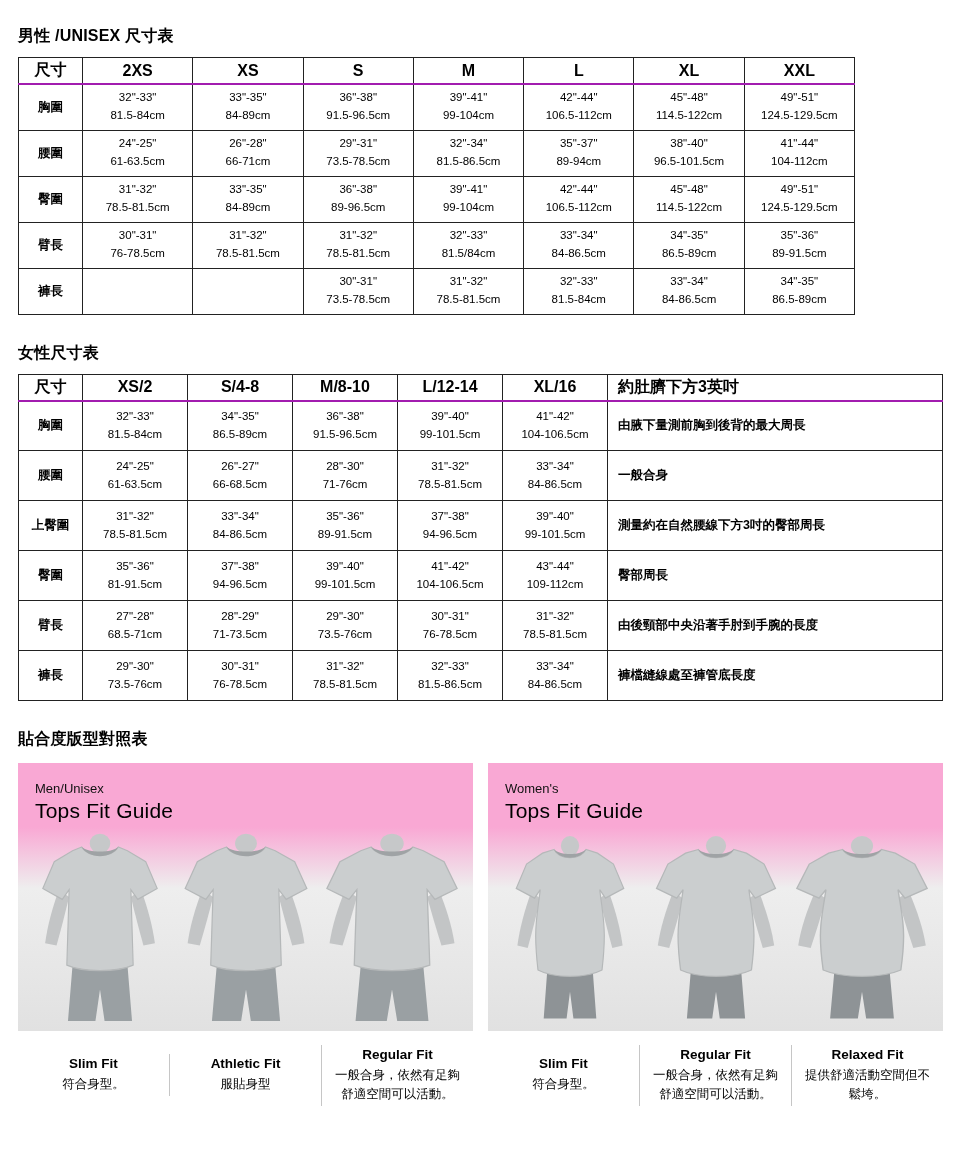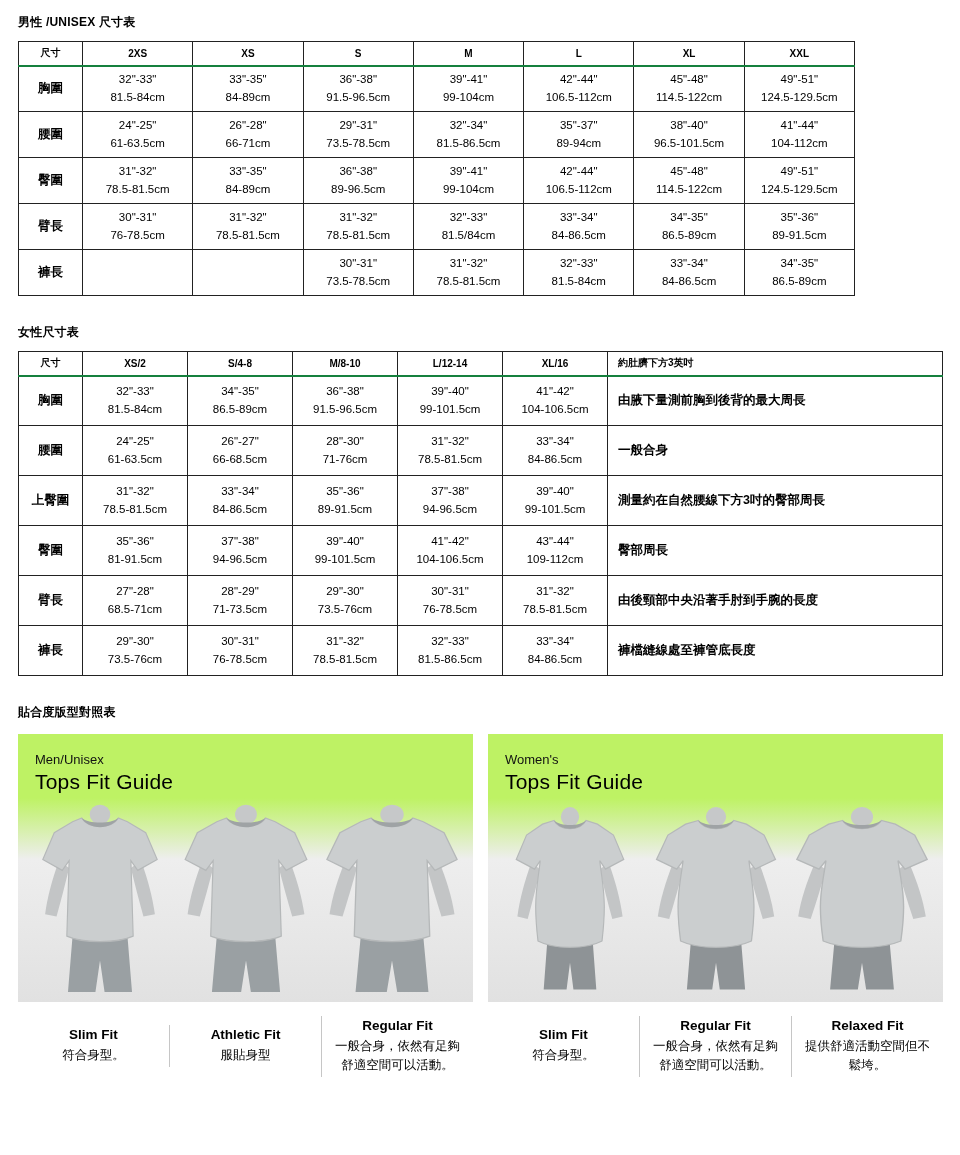--- a/index.html
+++ b/index.html
@@ -2,47 +2,47 @@
 <html><head>
 <meta charset="utf-8">
 <style>
   *{box-sizing:border-box;}
   html,body{margin:0;padding:0;}
   body{
     width:960px;min-height:1155px;background:#ffffff;color:#000;
     font-family:"Liberation Sans","DejaVu Sans",sans-serif;
   }
   .page{padding:14px 17px 10px 18px;}
-  .sec-title{font-size:12px;font-weight:700;margin:0 0 10px;letter-spacing:.2px;}
+  .sec-title{font-size:16px;font-weight:700;margin:12px 0 10px;letter-spacing:.2px;}
 
   
   .size-table{border-collapse:collapse;table-layout:fixed;margin-bottom:28px;}
   .size-table th,.size-table td{
     border:1px solid #222;text-align:center;vertical-align:middle;padding:2px;
   }
   .size-table thead th{
-    font-size:10px;font-weight:700;border-bottom:2px solid #15803d;height:24px;padding:2px 4px;
+    font-size:16px;font-weight:700;border-bottom:2px solid #a21caf;height:24px;padding:2px 4px;
   }
   .size-table tbody .row-label{font-size:12.5px;font-weight:700;}
   .size-in,.size-cm{font-size:11.5px;line-height:1.55;}
   #men-table{width:837px;}
   #men-table tbody tr{height:46px;}
   #men-table .c-label{width:64px;}
   #women-table{width:925px;}
   #women-table tbody tr{height:50px;}
   #women-table .c-label{width:64px;}
   #women-table .c-size{width:105px;}
   #women-table thead th:last-child{text-align:left;padding-left:10px;}
   .desc-cell{text-align:left !important;padding:4px 10px !important;font-size:12.5px;font-weight:700;}
 
   
   .fit-sec{margin-top:6px;margin-bottom:13px;}
   .fit-panels{display:flex;gap:15px;}
   .fit-panel{flex:1;min-width:0;}
-  .panel-gray{background:#bef264;}
+  .panel-gray{background:#f9a8d4;}
   .panel-head{padding:18px 17px 0;}
   .fit-subtitle{font-size:13px;color:#111;margin-bottom:3px;}
   .fit-heading{font-size:21px;font-weight:400;letter-spacing:.2px;}
   .figures{
     display:flex;justify-content:center;align-items:flex-end;margin-top:4px;padding-top:4px;
     background:linear-gradient(180deg, rgba(233,233,233,0) 0%, #eeeeee 30%, #e1e1e1 100%);
   }
   .figure{width:146px;height:200px;flex:0 0 auto;}
   .fit-labels{display:flex;margin-top:14px;align-items:center;}
   .fit-col{flex:1;min-width:0;text-align:center;padding:2px 10px;}

